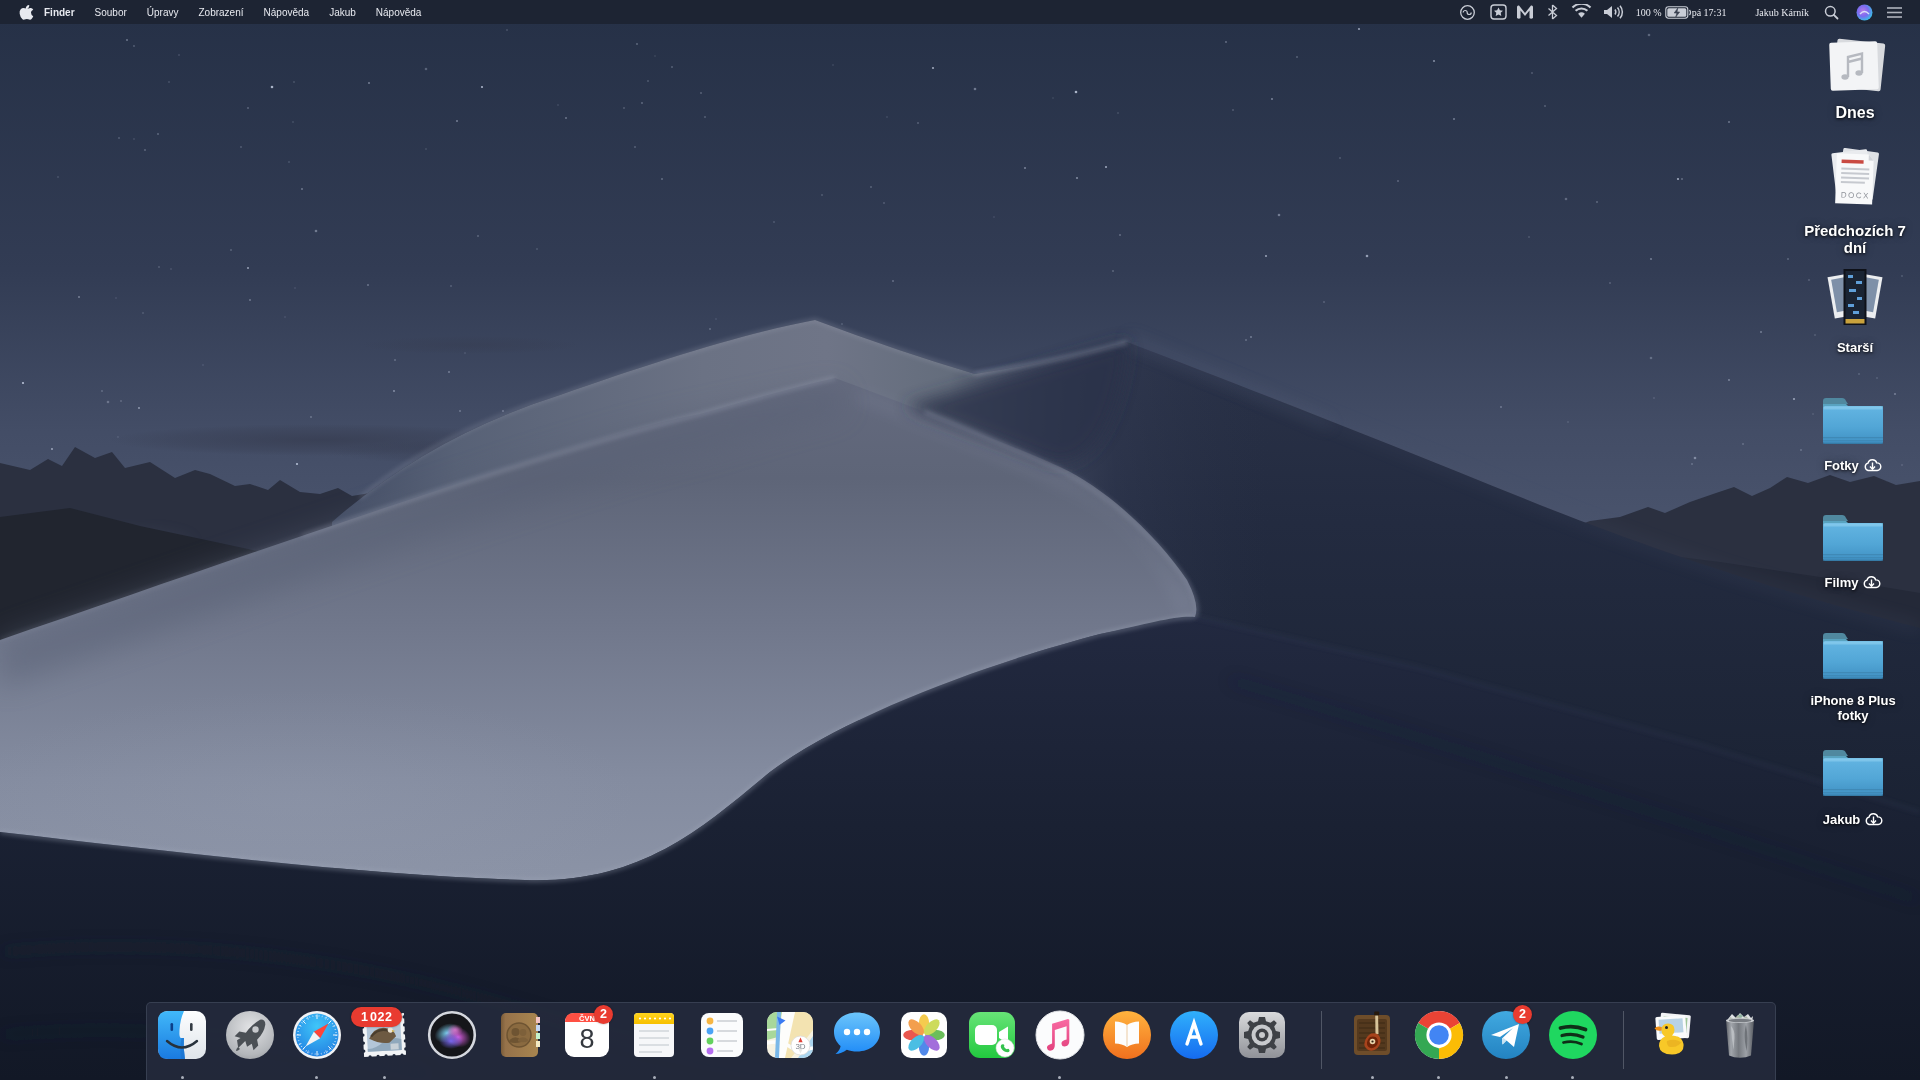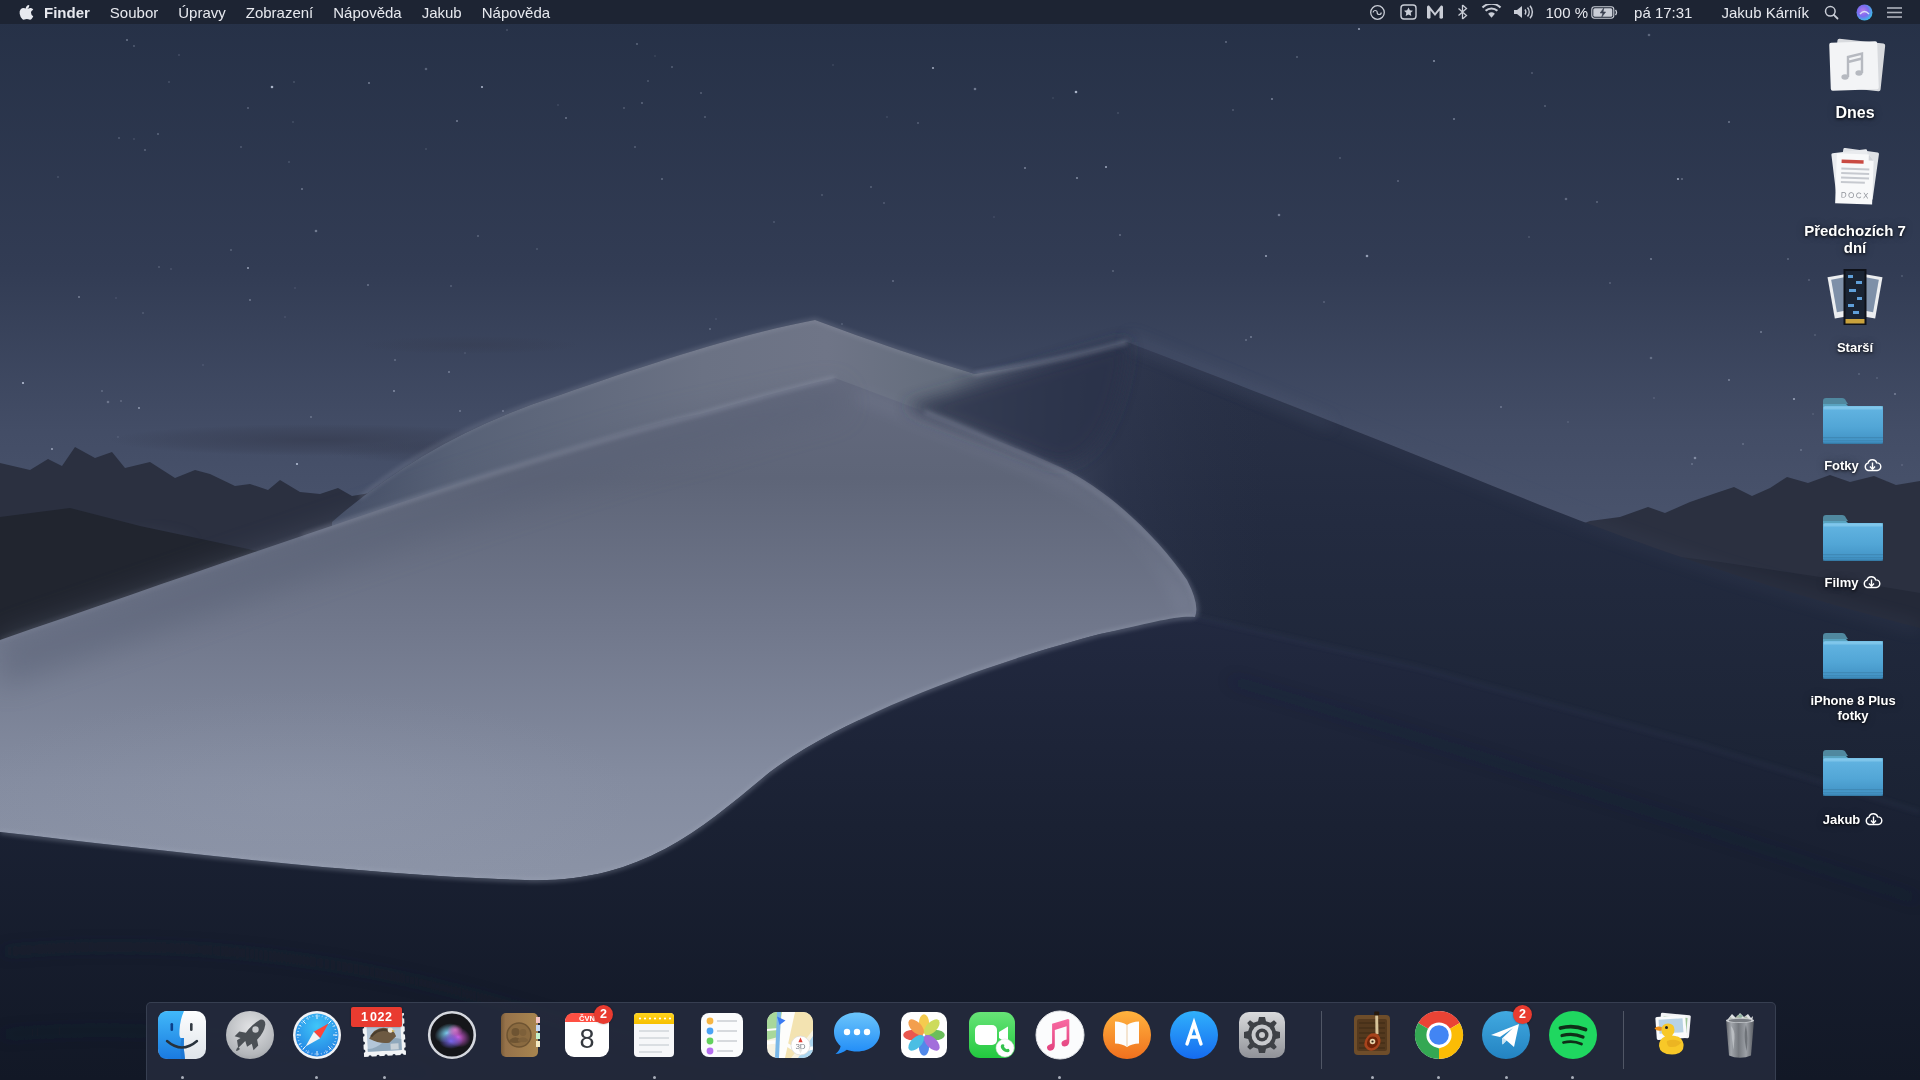--- a/index.html
+++ b/index.html
@@ -1,24 +1,24 @@
 <!DOCTYPE html>
 <html><head><meta charset="utf-8">
 <style>
 html,body{margin:0;padding:0;width:1920px;height:1080px;overflow:hidden;background:#1a2030;font-family:"Liberation Sans",sans-serif;}
 #wall{position:absolute;left:0;top:0;width:1920px;height:1080px;}
-#menubar{position:absolute;left:0;top:0;width:1920px;height:24px;background:#1d2433;color:#e7e9ef;font-size:15px;display:flex;align-items:center;z-index:50;}
+#menubar{position:absolute;left:0;top:0;width:1920px;height:24px;background:#1d2433;color:#e7e9ef;font-size:10px;display:flex;align-items:center;z-index:50;}
 .mitem{margin:0 10px;white-space:nowrap;}
 #mleft{display:flex;align-items:center;flex:1;}
-#mright{display:flex;align-items:center;}
+#mright{display:flex;align-items:center;font-family:Liberation Serif, serif;}
 #dock{position:absolute;left:146px;top:1002px;width:1630px;height:78px;background:rgba(38,44,62,0.82);border:1px solid rgba(120,130,150,0.25);border-bottom:none;border-radius:5px 5px 0 0;z-index:40;box-sizing:border-box;}
 .dicon{position:absolute;top:7px;width:50px;height:50px;}
 .ddot{position:absolute;top:73px;width:3px;height:3px;border-radius:50%;background:#a9aeba;}
 .dsep{position:absolute;top:8px;width:1px;height:58px;background:rgba(200,205,215,0.28);}
-.badge{position:absolute;background:#e93b30;color:#fff;border-radius:2px;font-size:12.5px;font-weight:bold;line-height:20px;text-align:center;box-shadow:0 0 2px rgba(0,0,0,0.4);}
+.badge{position:absolute;background:#e93b30;color:#fff;border-radius:10px;font-size:12.5px;font-weight:bold;line-height:20px;text-align:center;box-shadow:0 0 2px rgba(0,0,0,0.4);}
 </style></head>
 <body>
 <svg id="wall" viewBox="0 0 1920 1080" preserveAspectRatio="none">
 <defs>
 <linearGradient id="sky" x1="0" y1="0" x2="0" y2="1">
  <stop offset="0" stop-color="#253046"></stop>
  <stop offset="0.30" stop-color="#323c54"></stop>
  <stop offset="0.48" stop-color="#434d66"></stop>
  <stop offset="0.60" stop-color="#4a546d"></stop>
  <stop offset="1" stop-color="#4a546d"></stop>
@@ -329,21 +329,21 @@
         <path d="M1,6 L4,6 L9,2 L9,14 L4,10 L1,10 Z" fill="#c9cdd6"></path>
         <path d="M12,5.5 A4.5,4.5 0 0 1 12,10.5 M14.5,3.5 A7,7 0 0 1 14.5,12.5 M17,1.7 A9.6,9.6 0 0 1 17,14.3" fill="none" stroke="#c9cdd6" stroke-width="1.5"></path>
       </svg>
 <span style="margin-left:11px;">100 %</span>
 <svg width="27" height="13" viewBox="0 0 27 13" style="margin-left:3px;">
         <rect x="0.8" y="0.8" width="22" height="11.4" rx="2.6" fill="none" stroke="#c9cdd6" stroke-width="1.1"></rect>
         <rect x="2.3" y="2.3" width="19" height="8.4" rx="1.5" fill="#c9cdd6"></rect>
         <path d="M24.5,4 Q26.5,6.5 24.5,9" fill="none" stroke="#c9cdd6" stroke-width="1.3"></path>
         <path d="M12.8,2 L9.2,7 L11.8,7 L10.8,11 L14.6,6 L12,6 Z" fill="#3a4150" stroke="#3a4150" stroke-width="0.6"></path>
       </svg>
-<span style="margin-left:16px;">pá 17:31</span>
+<span style="">pá 17:31</span>
 <span style="margin-left:29px;">Jakub Kárník</span>
 <svg width="15" height="15" viewBox="0 0 15 15" style="margin-left:15px;">
         <circle cx="6.3" cy="6.3" r="4.8" fill="none" stroke="#c9cdd6" stroke-width="1.5"></circle>
         <line x1="9.8" y1="9.8" x2="13.5" y2="13.5" stroke="#c9cdd6" stroke-width="1.8" stroke-linecap="round"></line>
       </svg>
 <svg width="17" height="17" viewBox="0 0 17 17" style="margin-left:17px;">
         <defs>
           <radialGradient id="sio" cx="0.4" cy="0.4" r="0.75">
             <stop offset="0" stop-color="#b57ce8"></stop>
             <stop offset="0.45" stop-color="#7b6bf0"></stop>

